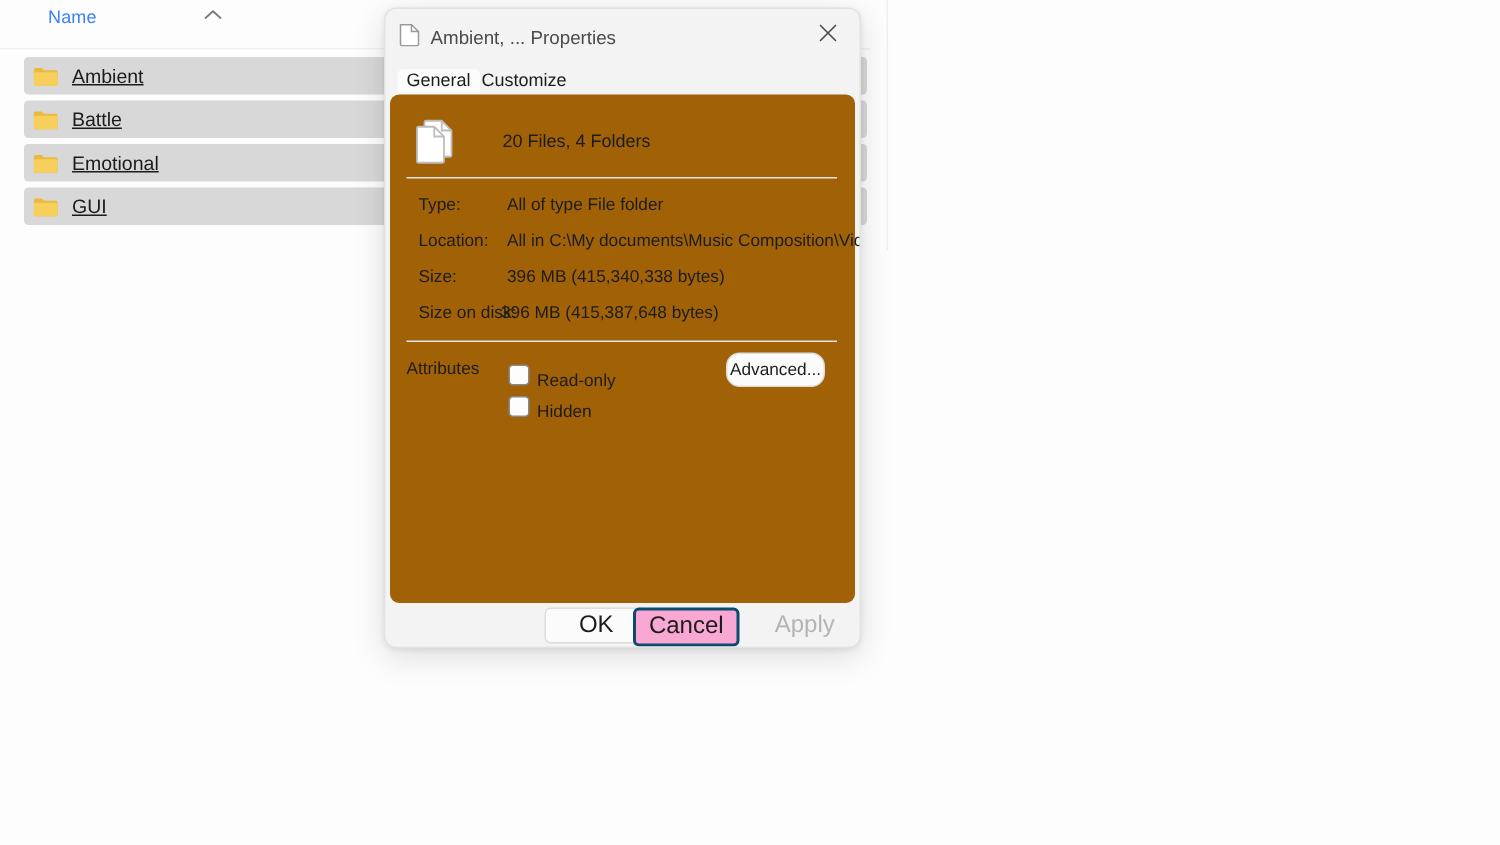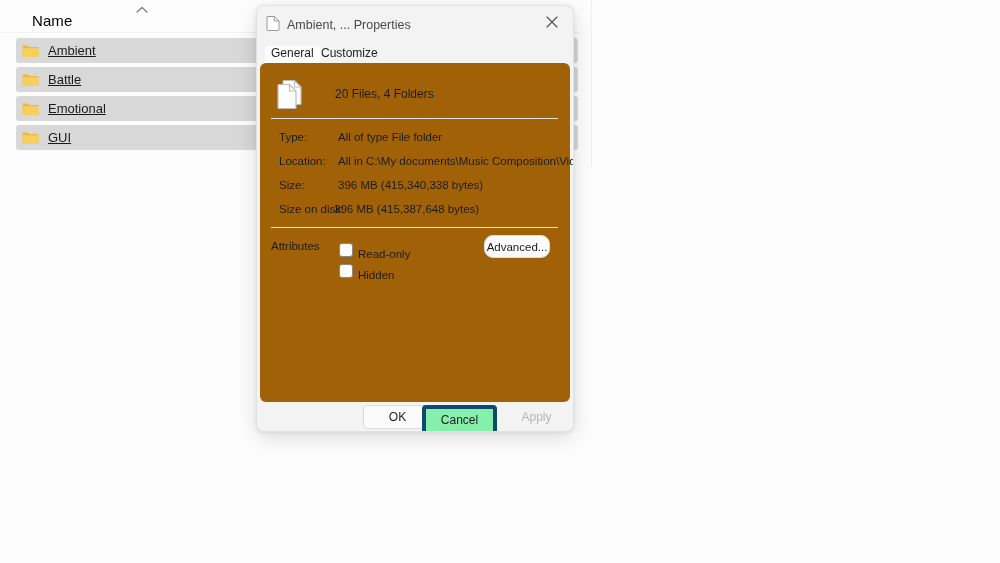--- a/index.html
+++ b/index.html
@@ -28,23 +28,23 @@
     position: absolute;
     left: 0;
     top: 0;
     width: 580px;
     height: 33px;
     background: #fdfdfd;
   }
   #col-header .hdr-name {
     position: absolute;
     left: 32px;
-    top: 12px;
-    font-size: 15px;
-    color: #000000;
+    top: 4px;
+    font-size: 12px;
+    color: #3b82f6;
     letter-spacing: .1px;
   }
   #col-header .sort-chevron {
     position: absolute;
     left: 135px;
     top: 5px;
     width: 14px;
     height: 10px;
     color: #7a7a7a;
   }
@@ -265,37 +265,37 @@
     bottom: 0;
     width: 316px;
     height: 29px;
     background: #f3f3f3;
   }
   .footer-btn {
     position: absolute;
     top: 3px;
     height: 22px;
     border-radius: 4px;
-    font-size: 12px;
+    font-size: 16px;
     display: flex;
     align-items: center;
     justify-content: center;
   }
   #ok-btn {
     left: 106px;
     width: 67px;
     background: #fbfbfb;
     border: 1px solid #dcdcdc;
     color: #1c1c1c;
   }
   #cancel-btn {
     left: 165px;
     width: 67px;
-    background: #86efac;
-    border: 4px solid #0c4a6e;
+    background: #f9a8d4;
+    border: 2px solid #0c4a6e;
     color: #1c1c1c;
   }
   #apply-btn {
     left: 248px;
     width: 61px;
     background: #f3f3f3;
     border: 1px solid #f3f3f3;
     color: #b4b4b4;
   }
 </style>

